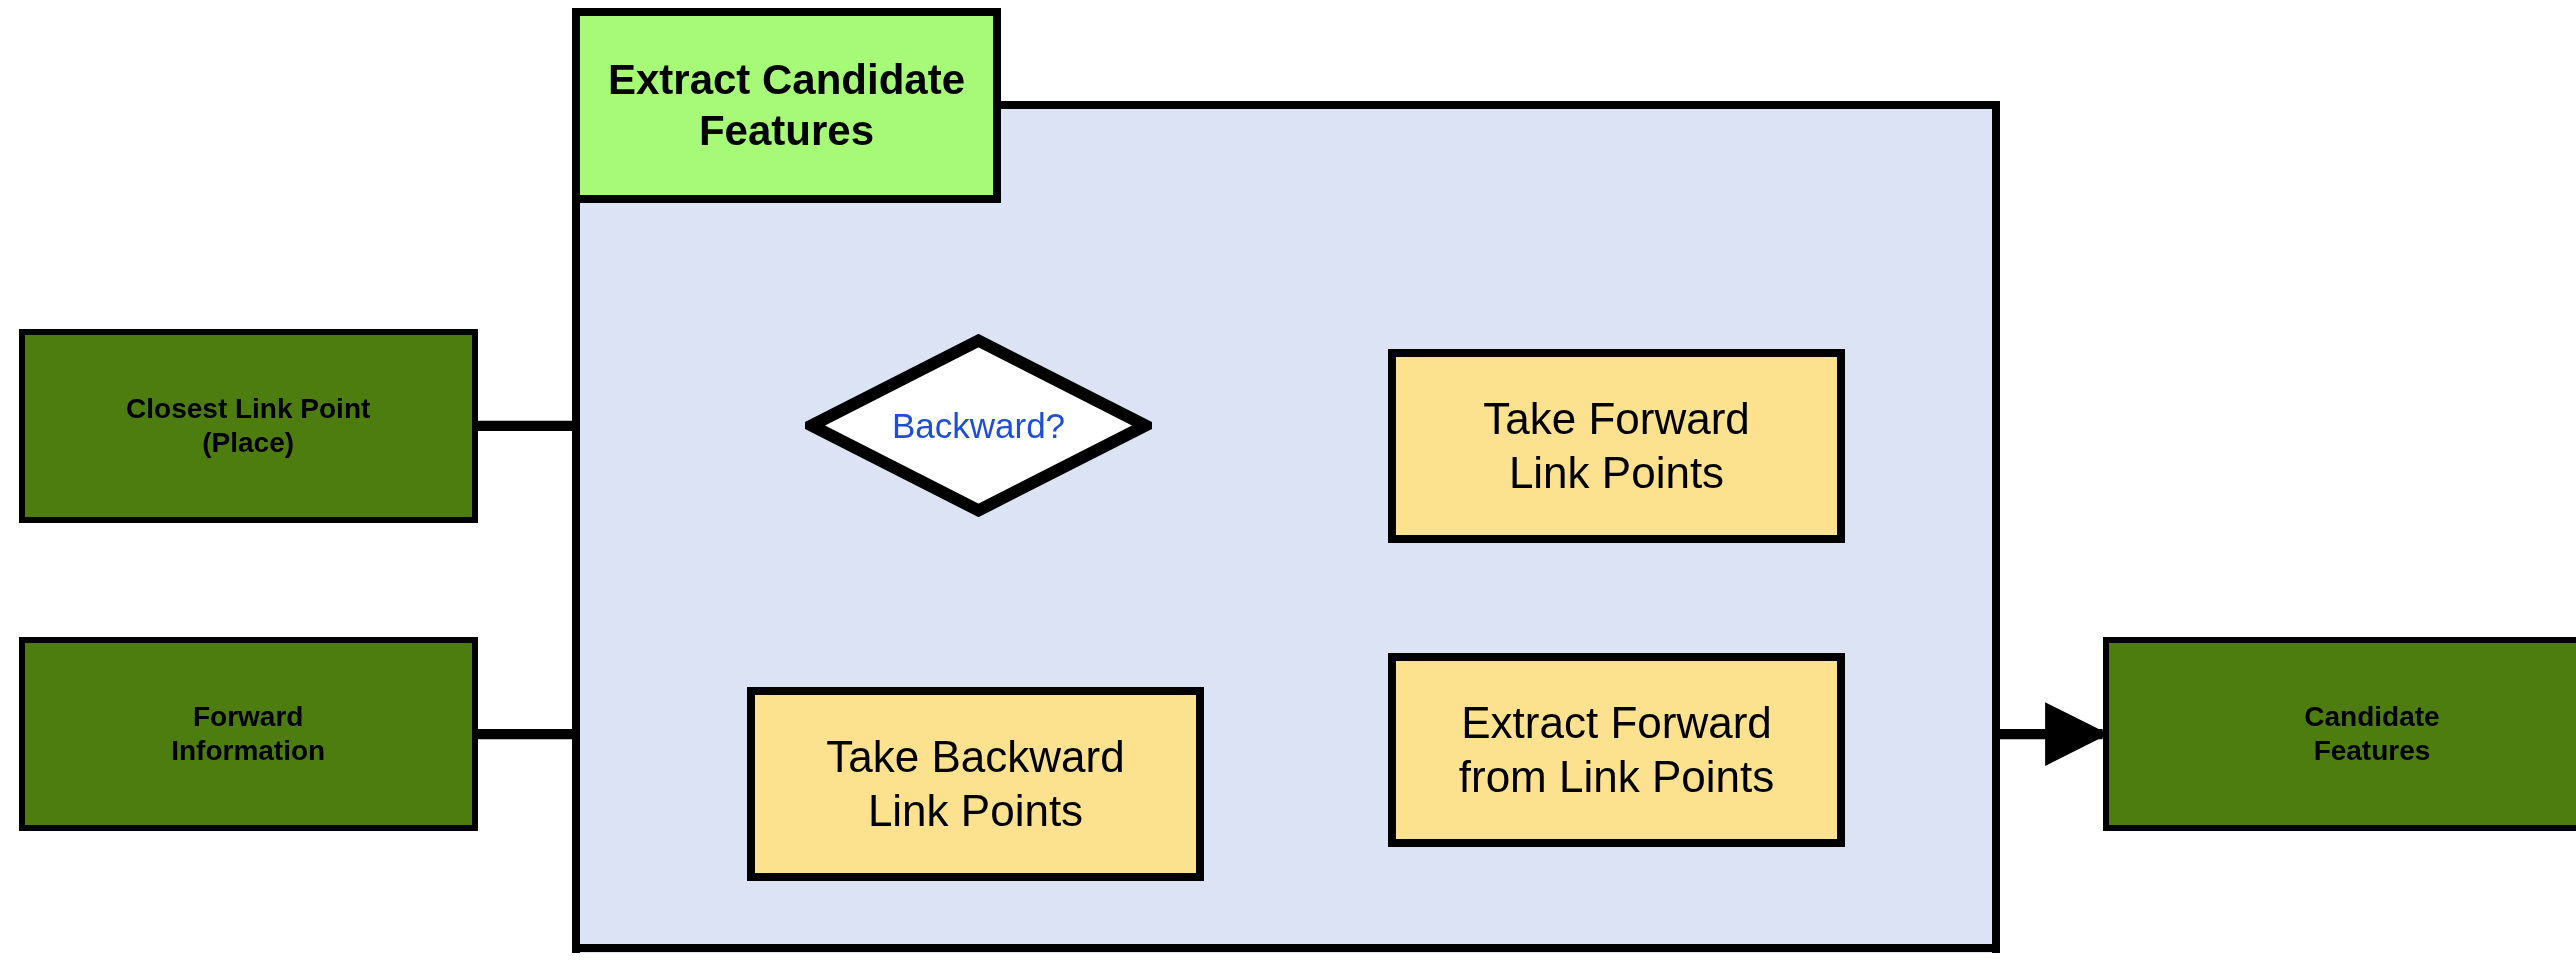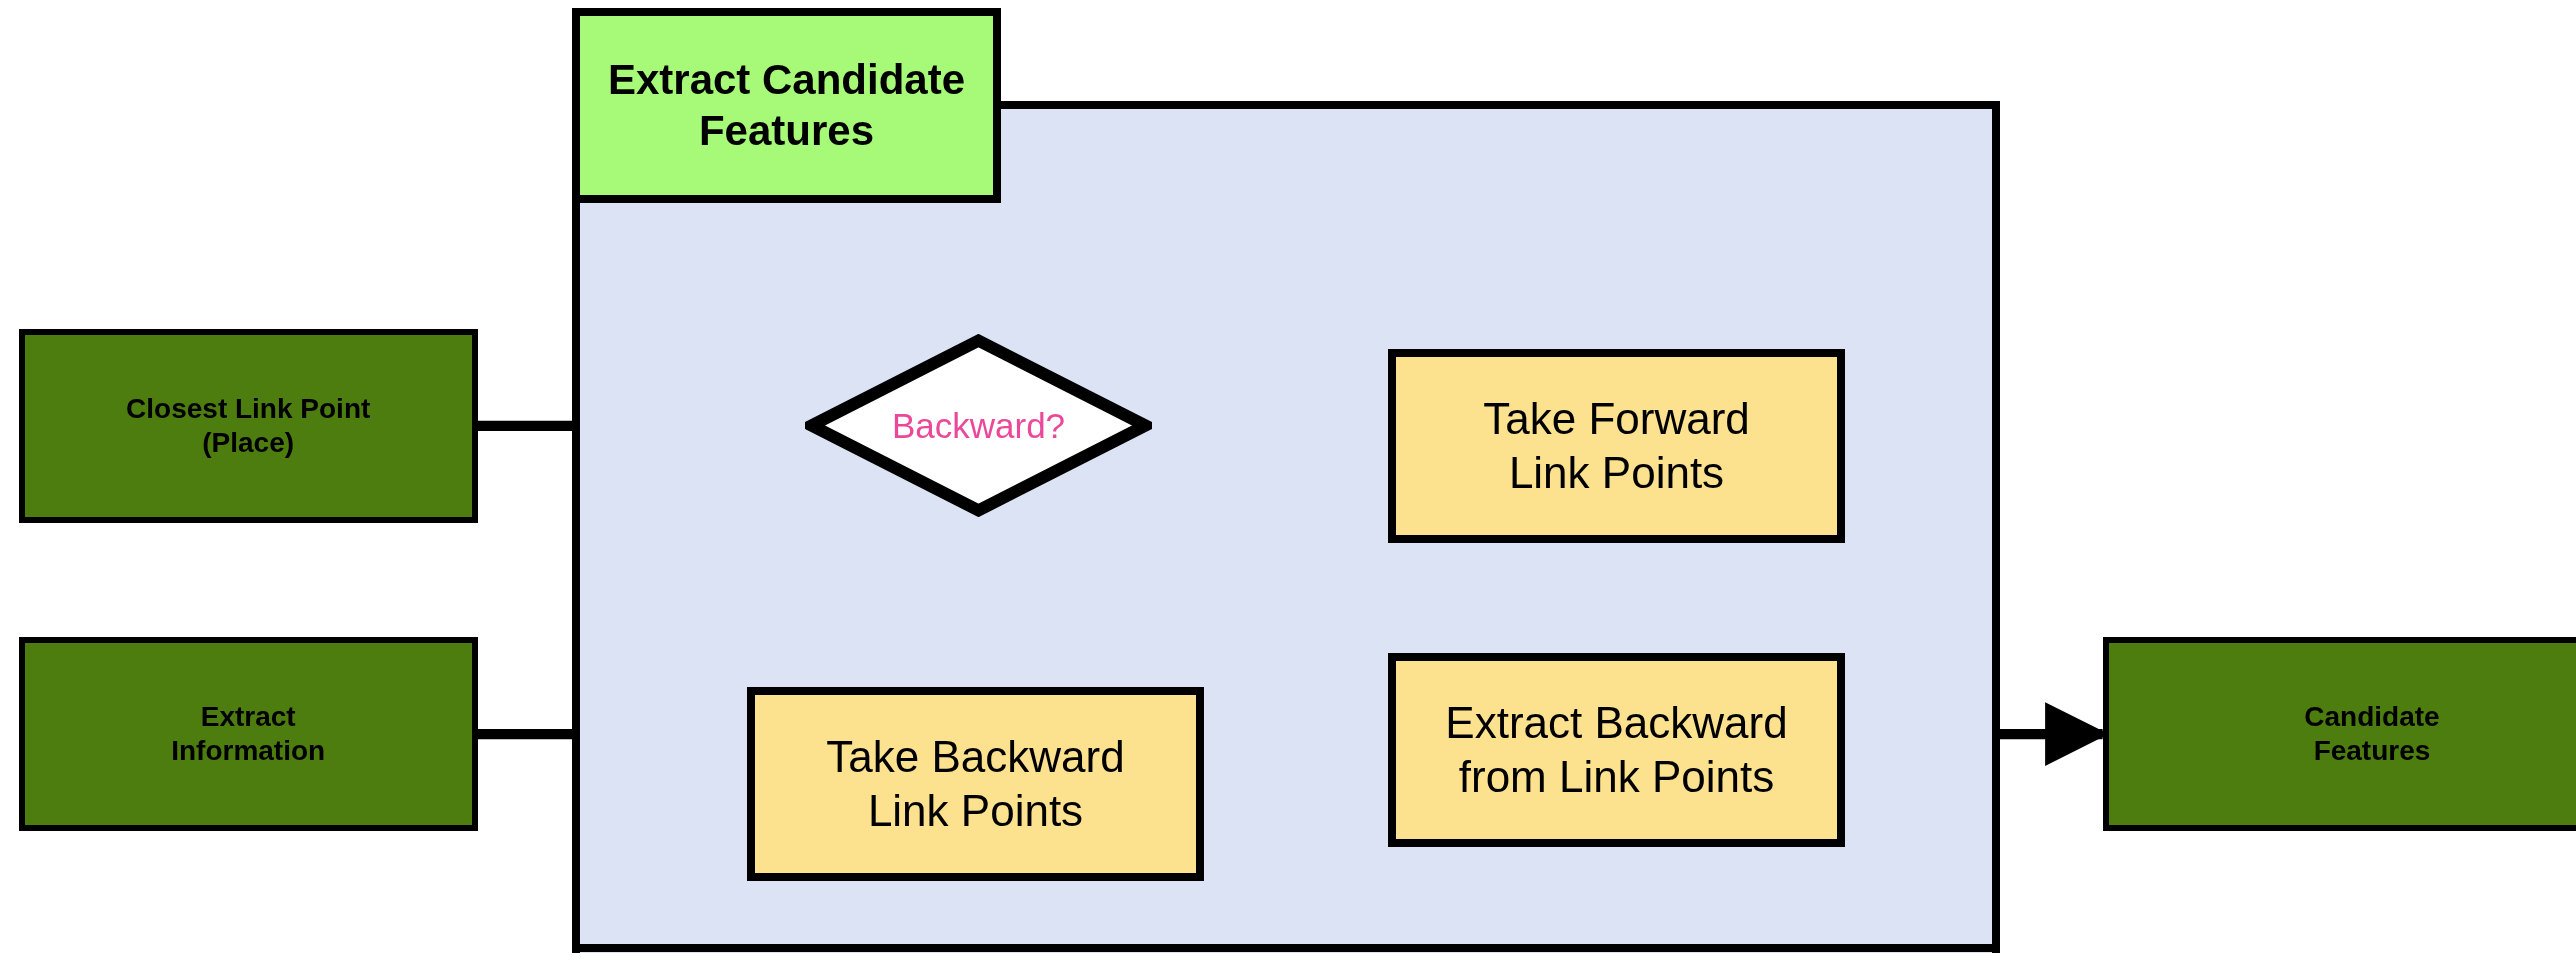--- a/index.html
+++ b/index.html
@@ -75,21 +75,21 @@
   .decision-label {
     position: absolute;
     left: 0;
     top: 0;
     width: 100%;
     height: 100%;
     display: flex;
     align-items: center;
     justify-content: center;
     font-size: 35px;
-    color: #ec4899;
+    color: #1d4ed8;
     pointer-events: none;
   }
   .z-node { z-index: 4; }
 </style>
 </head>
 <body>
 
 <div id="stage">
 
   <div class="group-body" style="left:572px; top:101px; width:1428px; height:852px;"></div>
@@ -128,21 +128,21 @@
 
     <path d="M 1970 786 L 2252 786" stroke="#000000" stroke-width="11" fill="none" marker-end="url(#arrowhead)"></path>
   </svg>
 
   <div class="node io-node z-node" style="left:18.7px; top:329px; width:459px; height:194px;">
     <span>Closest Link Point
 (Place)</span>
   </div>
 
   <div class="node io-node z-node" style="left:18.7px; top:637px; width:459px; height:194px;">
-    <span>Extract
+    <span>Forward
 Information</span>
   </div>
 
   <div class="decision-wrap" style="left:805px; top:334px; width:347px; height:183px;">
     <svg width="347" height="183" viewBox="0 0 372 196" style="display:block;">
       <polygon points="186,7 365,98 186,189 7,98" fill="#FFFFFF" stroke="#000000" stroke-width="13" stroke-linejoin="miter"></polygon>
     </svg>
     <div class="decision-label">Backward?</div>
   </div>
 
@@ -150,21 +150,21 @@
     <span>Take Forward
 Link Points</span>
   </div>
 
   <div class="node proc-node z-node" style="left:747px; top:667px; width:457px; height:194px;">
     <span>Take Backward
 Link Points</span>
   </div>
 
   <div class="node proc-node z-node" style="left:1388px; top:633px; width:457px; height:194px;">
-    <span>Extract Backward
+    <span>Extract Forward
 from Link Points</span>
   </div>
 
   <div class="node io-node z-node" style="left:2103px; top:637px; width:538px; height:194px;">
     <span>Candidate
 Features</span>
   </div>
 
 </div>
 

